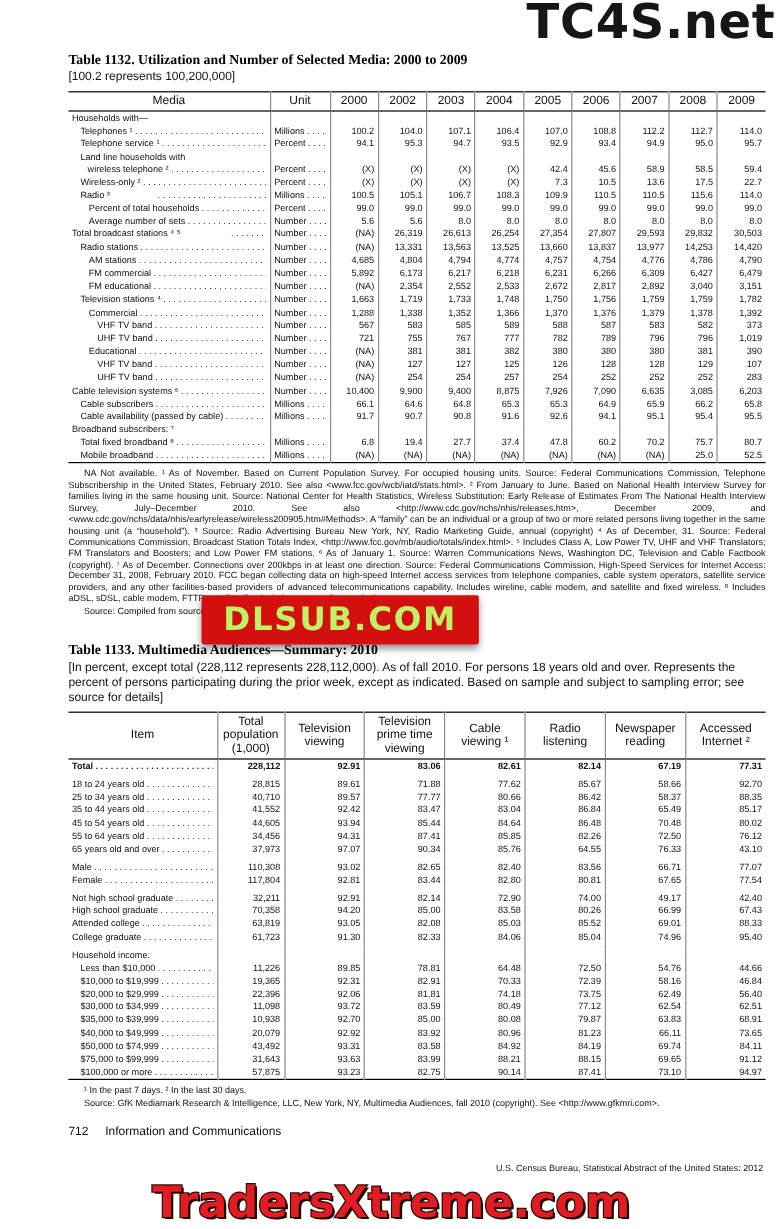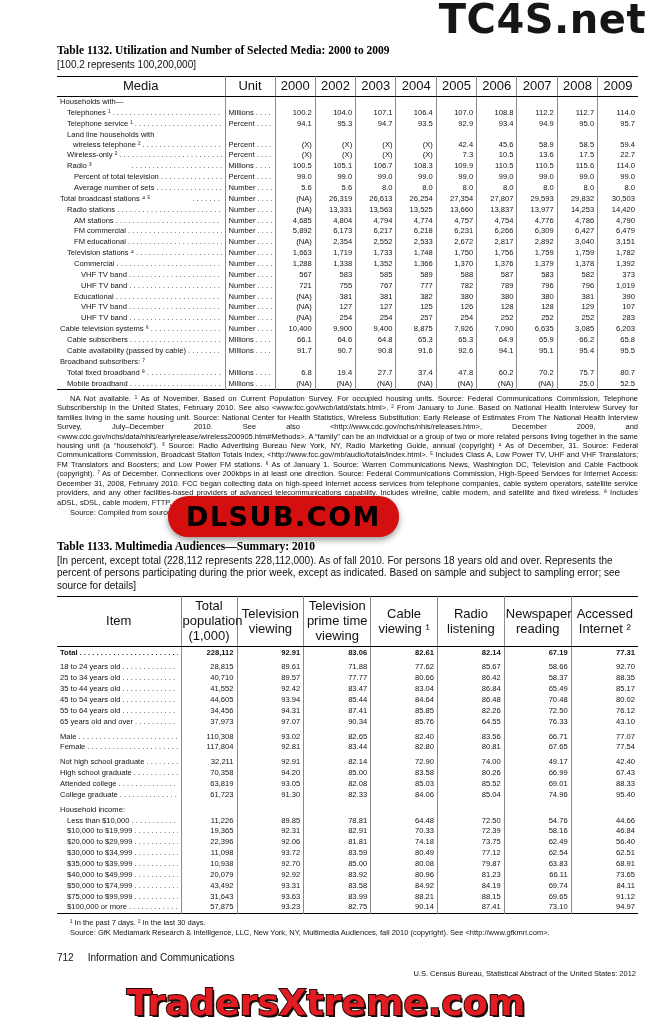--- a/index.html
+++ b/index.html
@@ -15,21 +15,21 @@
     font-size:11.5px; line-height:1.15; color:#000;
   }
   .bracket { font-size:10px; line-height:1.25; margin:2px 0 4px 0; color:#111; }
 
   table.stat-table {
     width:100%; border-collapse:collapse; table-layout:fixed;
     border-top:1.5px solid #000; border-bottom:1.5px solid #000;
     font-size:7.6px; color:#111;
   }
   table.stat-table th {
-    font-weight:normal; font-size:13px; text-align:center; vertical-align:middle;
+    font-weight:normal; font-size:10px; text-align:center; vertical-align:middle;
     border-bottom:1px solid #000; padding:2px 1px; white-space:pre-line; line-height:1.15;
   }
   table.stat-table td { padding:0.5px 3px; vertical-align:bottom; line-height:1.3; }
   table.stat-table th:not(:first-child),
   table.stat-table td:not(:first-child) { border-left:1px solid #8a8a8a; }
   td.val  { text-align:right; white-space:nowrap; }
   td.unit { text-align:left; overflow:hidden; }
   td.lbl  { text-align:left; overflow:hidden; }
   .lr { display:flex; align-items:baseline; overflow:hidden; }
   .lt { white-space:nowrap; }
@@ -52,23 +52,23 @@
     position:absolute; top:969px; right:16px; font-size:7.5px; color:#111; z-index:1; white-space:nowrap;
   }
 
   .wm-tc4s {
     position:absolute; top:-4px; right:6px; z-index:5;
     font-family:"DejaVu Sans", sans-serif; font-weight:bold; font-size:40px;
     color:#161616; letter-spacing:0.5px;
   }
   .wm-dlsub {
     position:absolute; top:496px; left:168px; z-index:6;
-    background:#d40f0f; color:#000000;
+    background:#d40f0f; color:#bef264;
     font-family:"DejaVu Sans", sans-serif; font-weight:bold; font-size:27px;
-    letter-spacing:1.5px; padding:5px 18px; border-radius:20px;
+    letter-spacing:1.5px; padding:5px 18px; border-radius:2px;
     box-shadow:0 3px 6px rgba(0,0,0,0.4);
   }
   .wm-traders {
     position:absolute; bottom:1px; left:50%; transform:translateX(-50%); z-index:6;
     font-family:"DejaVu Sans", sans-serif; font-weight:bold; font-size:36px;
     color:#e31b23; white-space:nowrap;
     -webkit-text-stroke:2px #241008; paint-order:stroke fill;
     text-shadow:2px 2px 0 #1a0d08;
   }
 </style>
@@ -230,21 +230,21 @@
           <td class="val">108.3</td>
           <td class="val">109.9</td>
           <td class="val">110.5</td>
           <td class="val">110.5</td>
           <td class="val">115.6</td>
           <td class="val">114.0</td>
         </tr>
         <tr>
           <td class="lbl">
             <div class="lr" style="padding-left: 14px;">
-              <span class="lt">Percent of total television</span>
+              <span class="lt">Percent of total households</span>
               <span class="dots"></span>
             </div>
           </td>
           <td class="unit">
             <div class="lr" style="padding-left: 0px;">
               <span class="lt">Percent</span>
               <span class="dots"></span>
             </div>
           </td>
           <td class="val">99.0</td>

